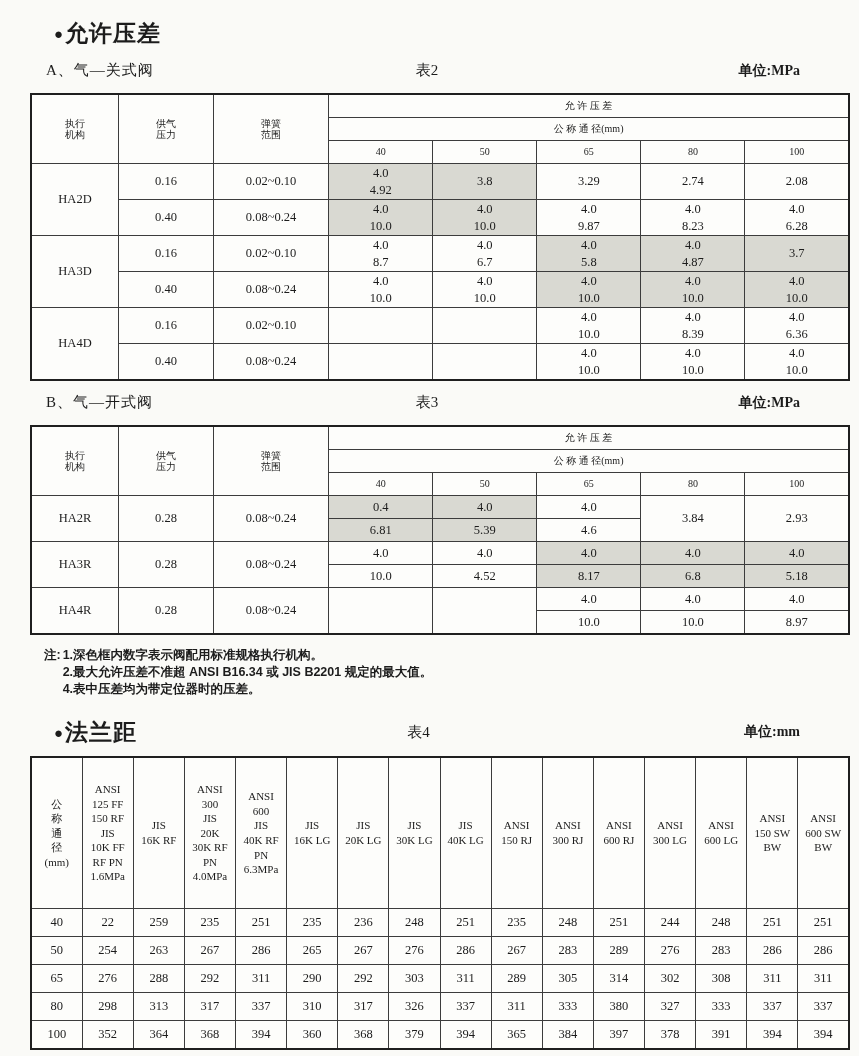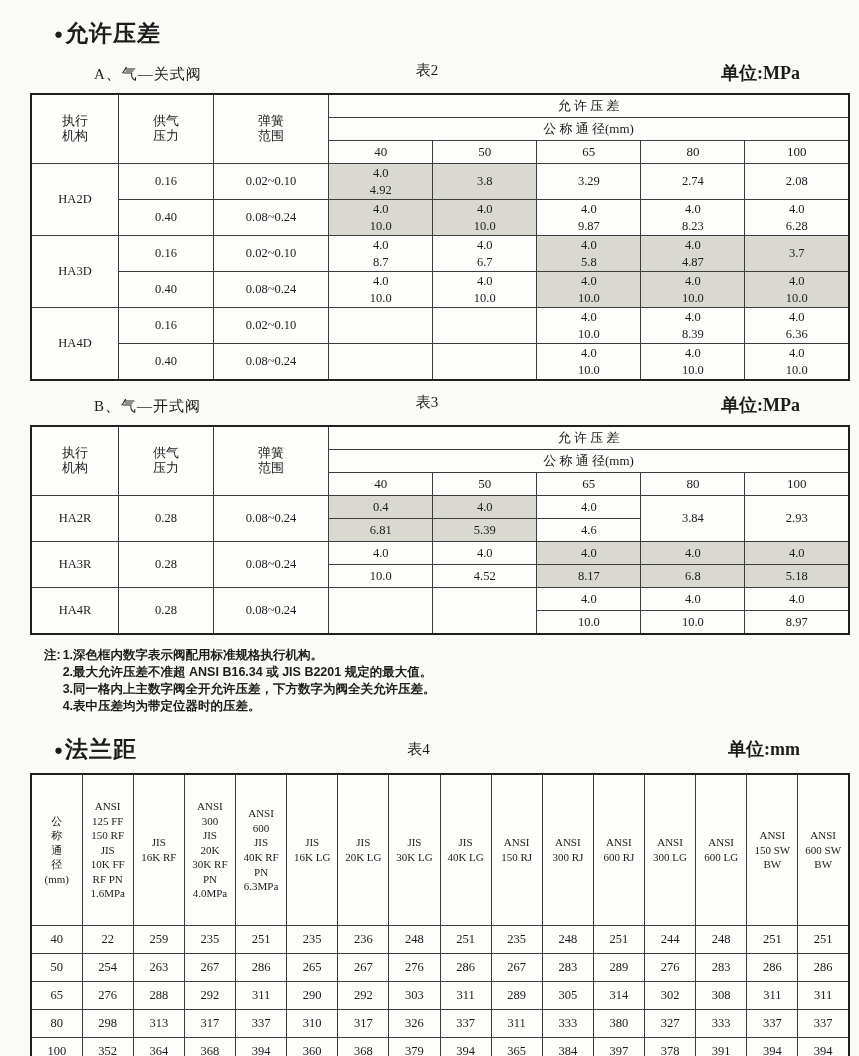--- a/index.html
+++ b/index.html
@@ -12,32 +12,32 @@
 
   
   .section-head{display:flex;align-items:center;margin:4px 0 12px 24px;
     font-family:"Liberation Sans","DejaVu Sans",sans-serif;font-weight:bold;}
   .bullet{font-size:15px;margin-right:2px;line-height:1;}
   .stitle{font-size:23px;letter-spacing:1px;}
 
   
   .meta-row{position:relative;display:flex;align-items:baseline;
     margin:0 0 10px 16px;height:22px;font-size:15px;}
-  .mlabel{letter-spacing:1px;margin-left:48px;}
+  .mlabel{letter-spacing:1px;}
   .mcaption{position:absolute;left:46%;}
-  .munit{margin-left:auto;margin-right:50px;font-weight:bold;font-size:18px;}
+  .munit{margin-left:auto;margin-right:50px;font-weight:bold;font-size:14px;}
   .sec2row{margin-left:0;margin-top:20px;height:28px;align-items:center;}
   .sec2row .section-head{margin:0 0 0 24px;}
 
   
   table{border-collapse:collapse;table-layout:fixed;width:820px;background:#fdfdfb;}
   th,td{border:1px solid #3c3c3c;text-align:center;vertical-align:middle;
     white-space:pre-line;padding:1px 0;font-weight:normal;}
   .ptable{border:2px solid #1f1f1f;margin-bottom:12px;}
-  .ptable th{font-size:13px;height:20px;line-height:1.15;}
+  .ptable th{font-size:10px;height:20px;line-height:1.15;}
   .ptable td{font-size:12.5px;line-height:1.3;}
   .t2 tbody td{height:33px;}
   .t3 tbody td{height:20px;}
   .ptable col.c-act{width:10.7%;} .ptable col.c-sup{width:11.6%;}
   .ptable col.c-spr{width:14.1%;} .ptable col.c-val{width:12.72%;}
   td.shaded{background:#d9d9d2;}
   tr.group-top td{border-top:1.6px solid #1f1f1f;}
 
   
   .notes{display:flex;margin:10px 0 0 14px;
@@ -268,21 +268,20 @@
           <td>8.97</td>
         </tr>
       </tbody>
   </table>
 
   <div class="notes">
     <span class="notes-label">注:</span>
     <div class="notes-items">
       <div>1.深色框内数字表示阀配用标准规格执行机构。</div>
       <div>2.最大允许压差不准超 ANSI B16.34 或 JIS B2201 规定的最大值。</div>
-      <div>3.同一格内上主数字阀全开允许压差，下方数字为阀全关允许压差。</div>
       <div>4.表中压差均为带定位器时的压差。</div>
     </div>
   </div>
 
   <div class="meta-row sec2row">
     <div class="section-head">
       <span class="bullet">●</span>
       <span class="stitle">法兰距</span>
     </div>
     <span class="mcaption">表4</span>

